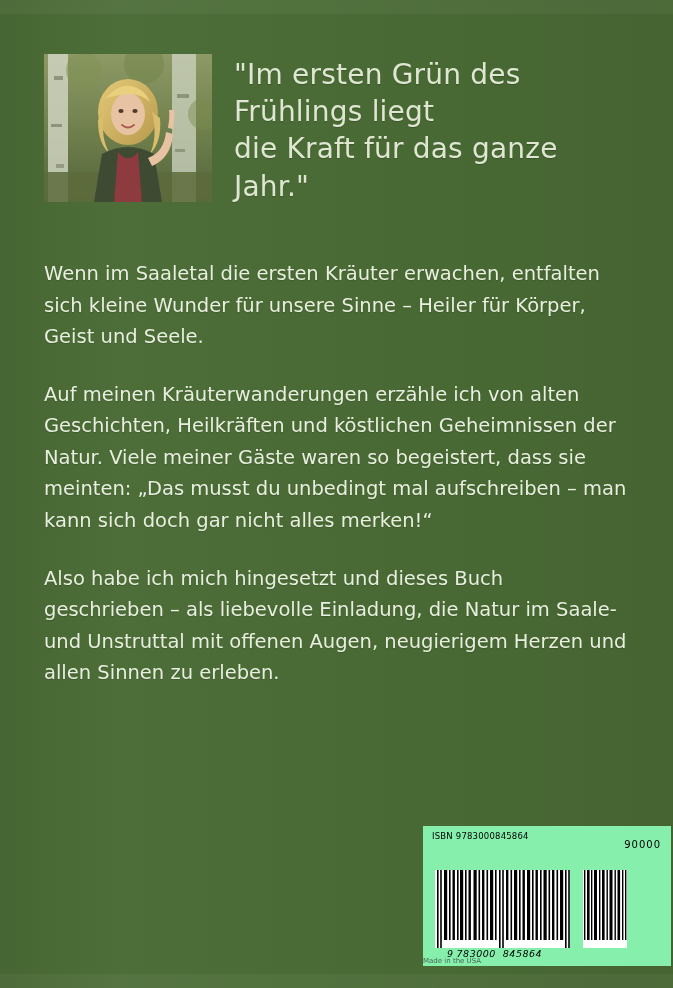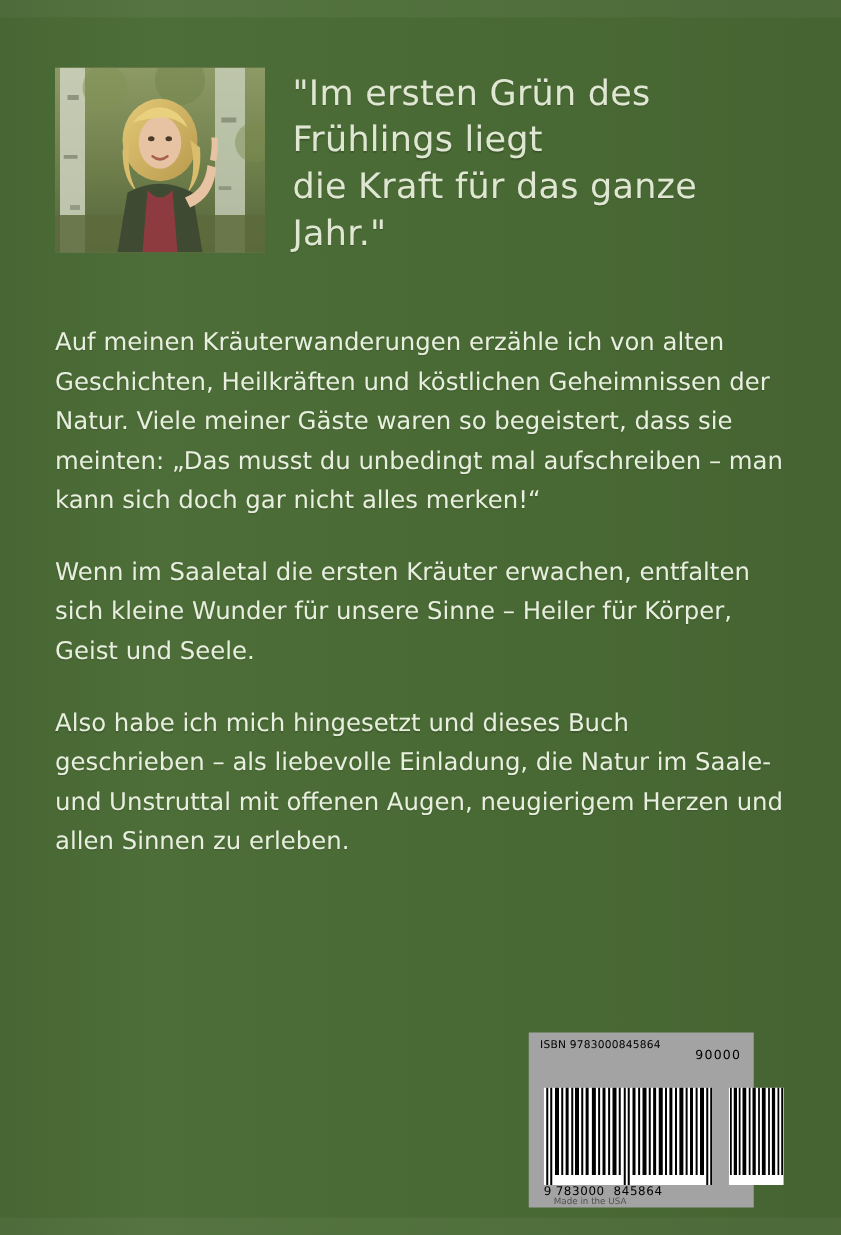--- a/index.html
+++ b/index.html
@@ -87,23 +87,23 @@
   .body-copy p {
     margin: 0 0 26px 0;
   }
   .body-copy p:last-child { margin-bottom: 16px; }
 
   
   .barcode-box {
     position: absolute;
     left: 423px;
     top: 826px;
-    width: 180px;
+    width: 248px;
     height: 140px;
-    background: #a3a3a3;
+    background: #86efac;
     padding: 0;
     box-sizing: border-box;
   }
   .isbn-line {
     position: absolute;
     top: 5px;
     left: 9px;
     font-size: 8.5px;
     color: #000;
     font-family: "DejaVu Sans", sans-serif;
@@ -127,33 +127,34 @@
   .bars-addon {
     position: absolute;
     left: 160px;
     top: 44px;
     width: 44px;
     height: 78px;
   }
   .bars-main svg, .bars-addon svg { display: block; }
   .ean-digits {
     position: absolute;
-    left: 12px;
+    left: 24px;
     top: 122px;
     width: 146px;
     font-size: 9.5px;
     color: #000;
     letter-spacing: 0.5px;
     white-space: nowrap;
+    font-style: italic;
   }
   .ean-digits .lead { margin-right: 3px; }
   .ean-digits .grp { margin-right: 7px; }
   .imprint {
     position: absolute;
-    left: 20px;
+    left: 0;
     top: 131px;
     font-size: 7px;
     color: #333;
     opacity: 0.75;
   }
 </style>
 </head>
 <body>
 
 <div class="page">
@@ -209,22 +210,22 @@
         <path d="M124 74 q2 -12 1 -18 l5 0 q1 8 -1 19 z" fill="#e8c3a3"></path>
 
         <path d="M62 104 q-10 14 -8 34 l9 2 q-2 -20 7 -32 z" fill="#3f4a33"></path>
       </svg>
     </div>
     <div class="quote" style="white-space: pre-line;">"Im ersten Grün des Frühlings liegt
 die Kraft für das ganze Jahr."</div>
   </div>
 
   <div class="body-copy">
+    <p>Wenn im Saaletal die ersten Kräuter erwachen, entfalten sich kleine Wunder für unsere Sinne – Heiler für Körper, Geist und Seele.</p>
     <p>Auf meinen Kräuterwanderungen erzähle ich von alten Geschichten, Heilkräften und köstlichen Geheimnissen der Natur. Viele meiner Gäste waren so begeistert, dass sie meinten: „Das musst du unbedingt mal aufschreiben – man kann sich doch gar nicht alles merken!“</p>
-    <p>Wenn im Saaletal die ersten Kräuter erwachen, entfalten sich kleine Wunder für unsere Sinne – Heiler für Körper, Geist und Seele.</p>
     <p>Also habe ich mich hingesetzt und dieses Buch geschrieben – als liebevolle Einladung, die Natur im Saale- und Unstruttal mit offenen Augen, neugierigem Herzen und allen Sinnen zu erleben.</p>
   </div>
 
   <div class="barcode-box">
     <div class="isbn-line">ISBN 9783000845864</div>
     <div class="price-line">90000</div>
 
     <div class="bars-main">
       <svg width="135" height="78" viewBox="0 0 135 78" xmlns="http://www.w3.org/2000/svg" aria-hidden="true">
         <rect width="135" height="78" fill="#ffffff"></rect>

